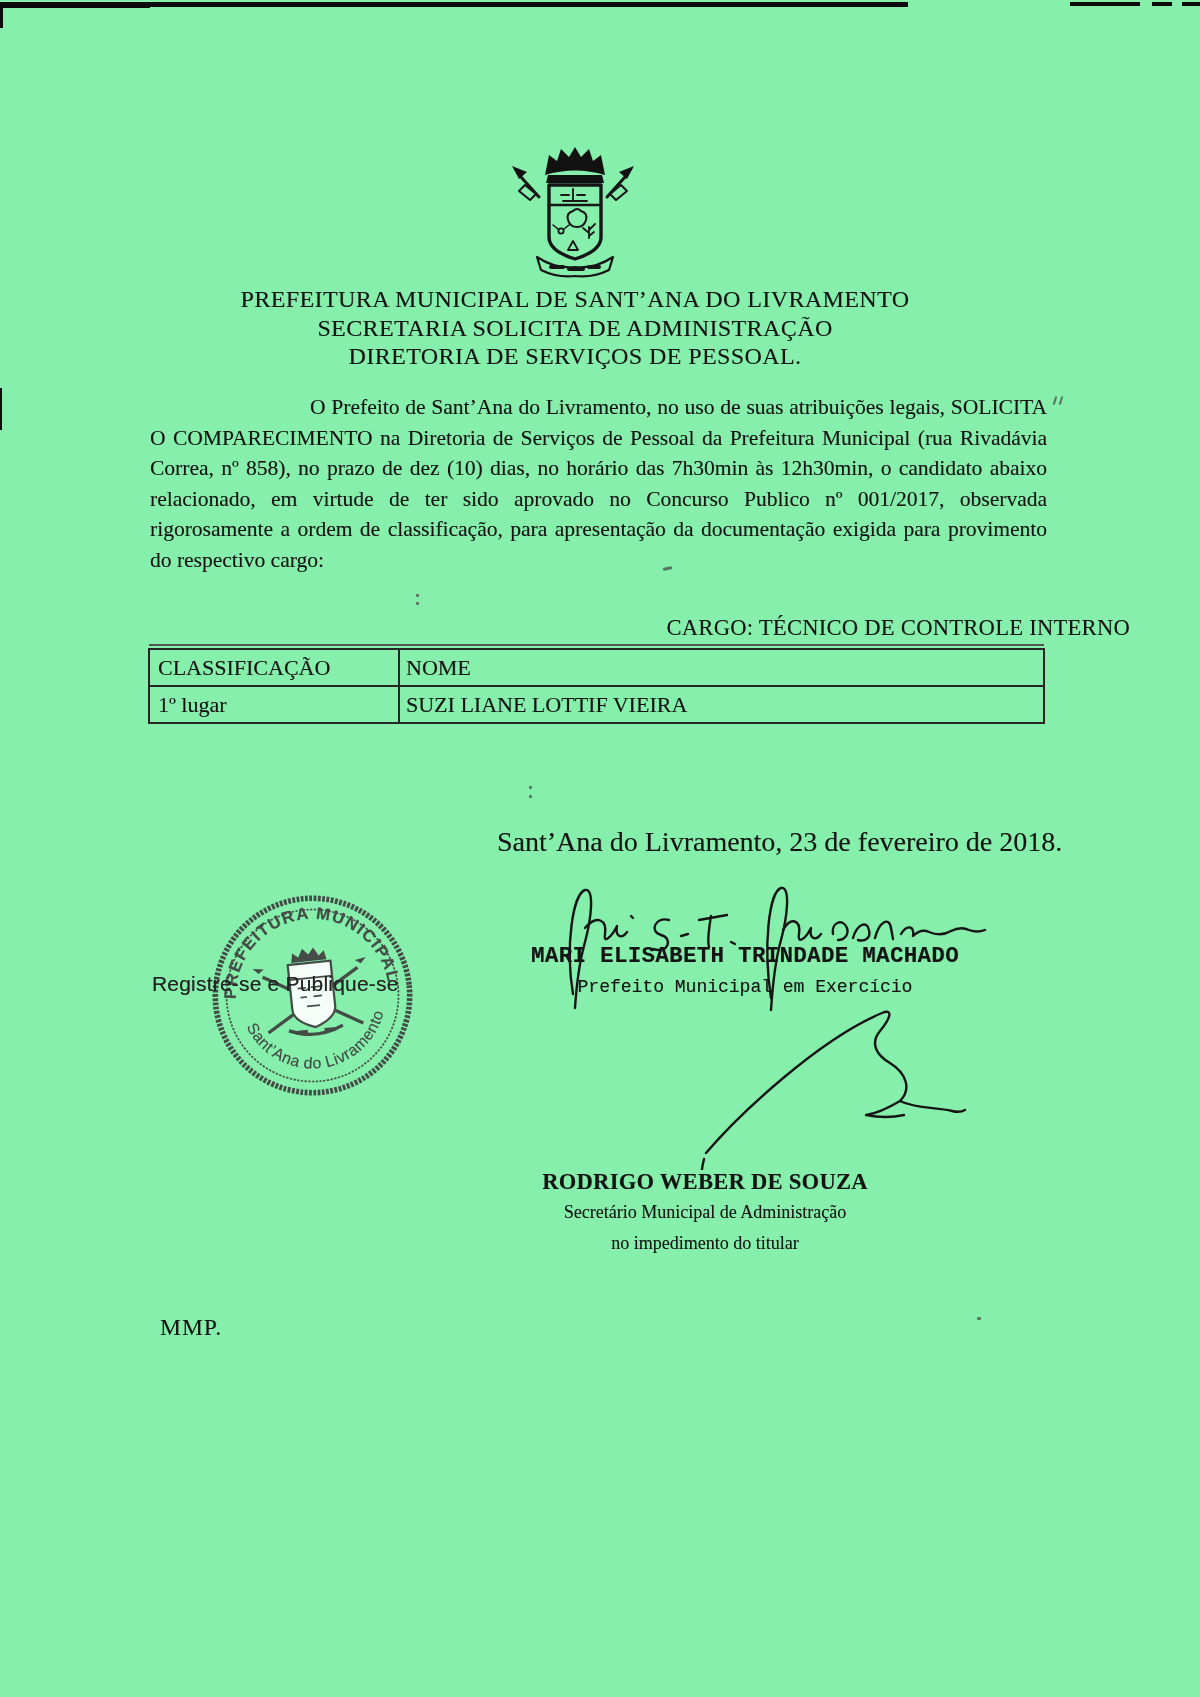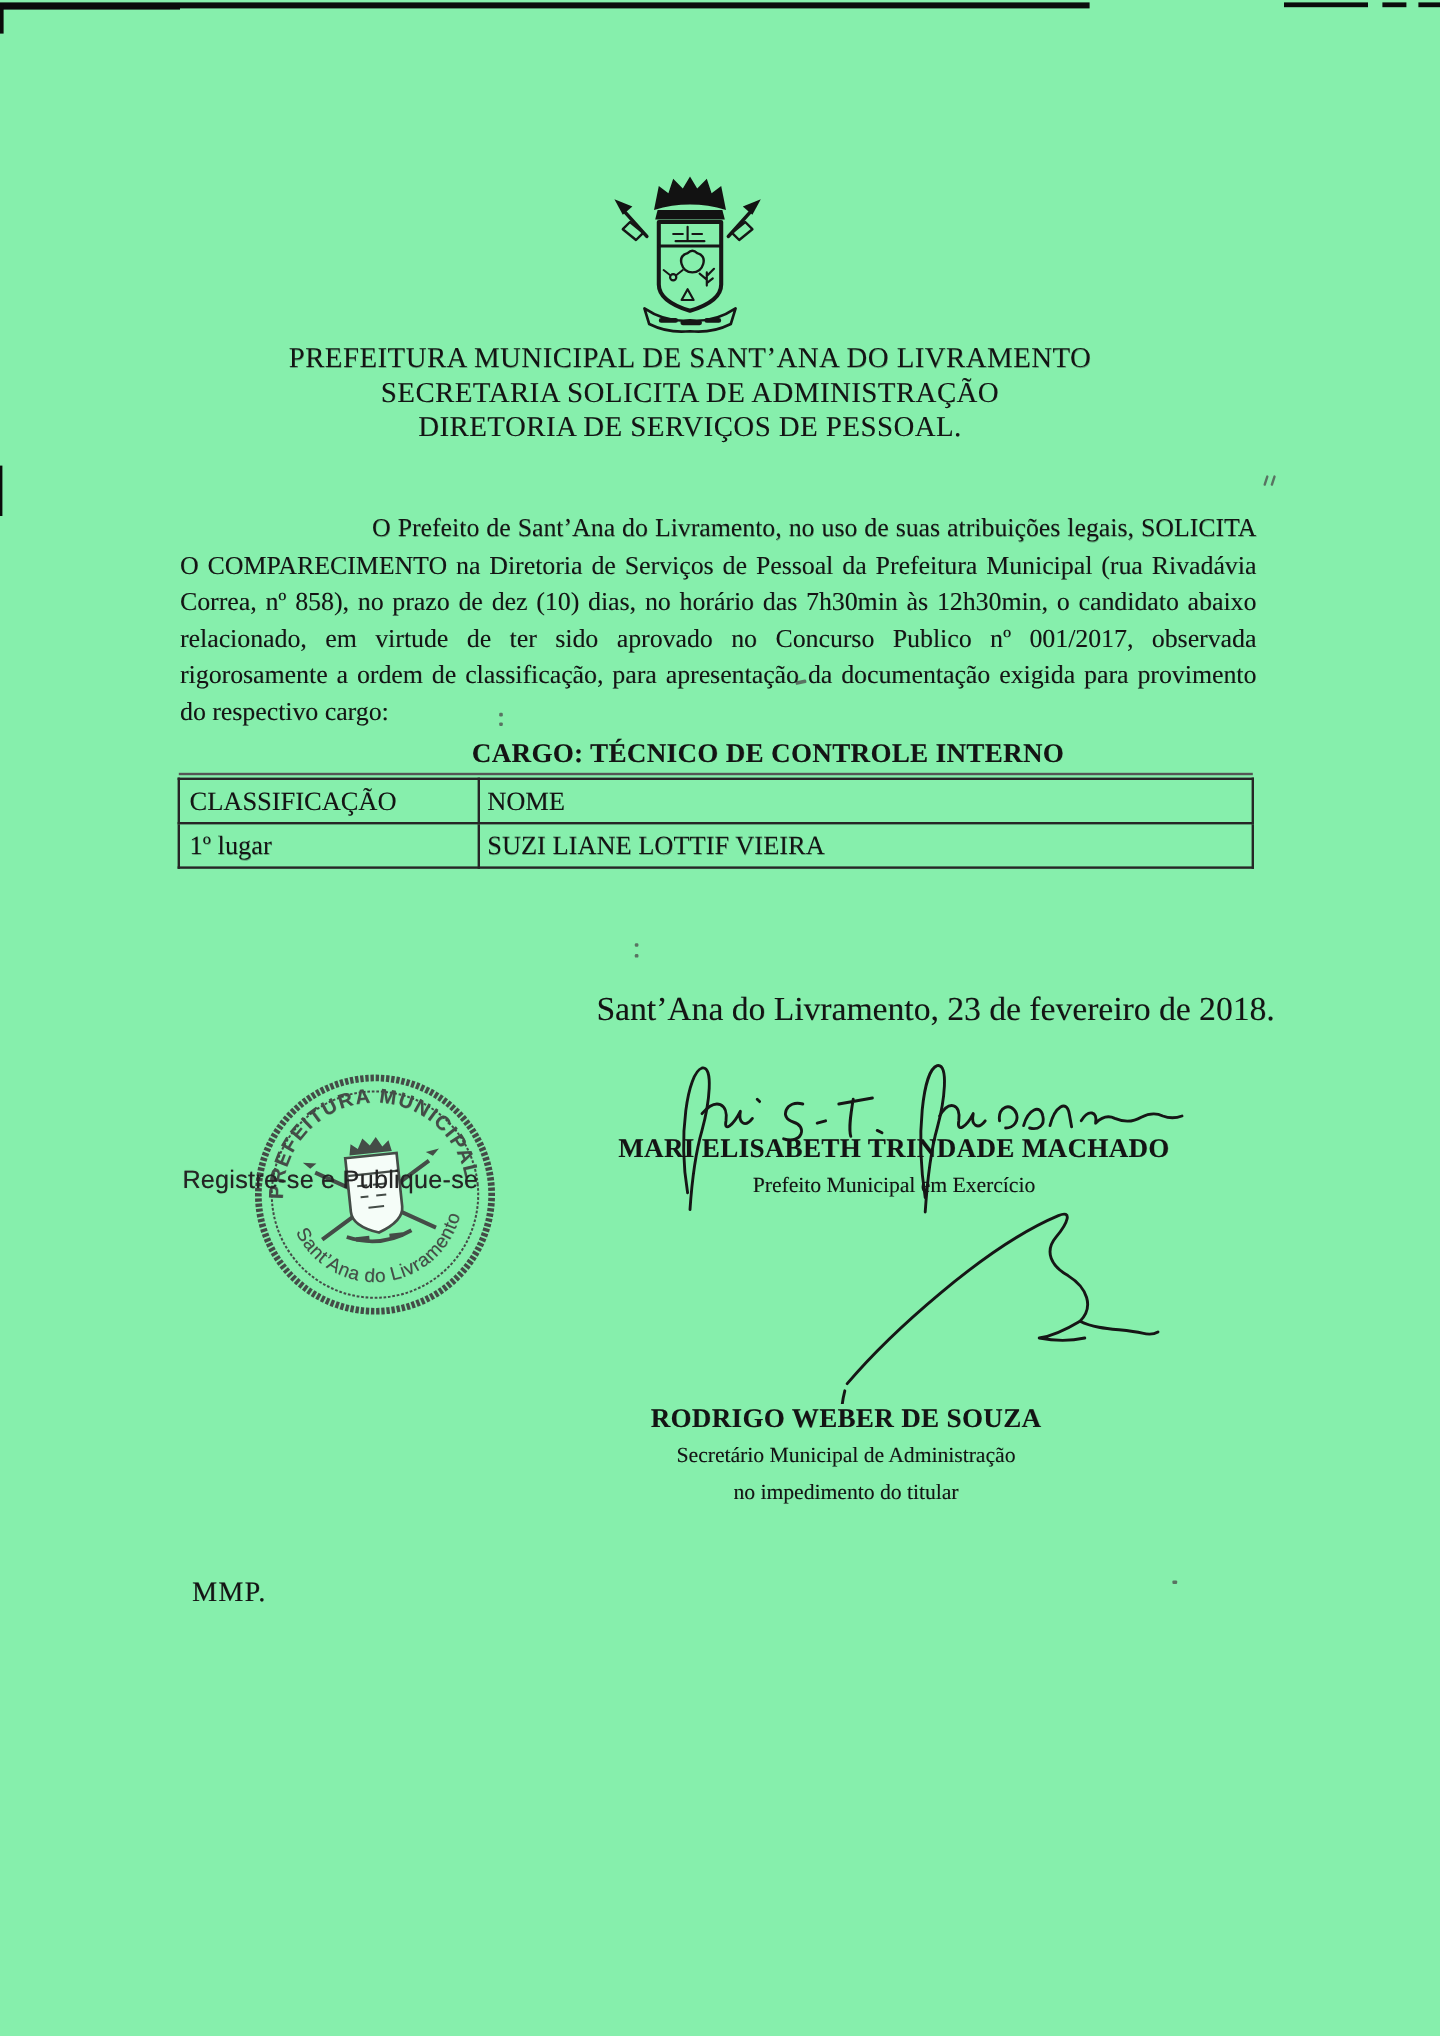--- a/index.html
+++ b/index.html
@@ -9,25 +9,25 @@
     font-family:"Liberation Serif","DejaVu Serif",serif;
     text-shadow:0.35px 0.35px 0 rgba(0,0,0,0.30);
   }
   .abs{position:absolute;}
   .ink{background:#0b0b0b;}
   .speck{position:absolute;background:#4a4a4a;border-radius:1px;opacity:.75;}
   .letterhead-line{position:absolute;left:60px;width:1030px;text-align:center;
     font-size:24px;letter-spacing:.4px;white-space:nowrap;}
   .paragraph{
     position:absolute;left:150px;top:392px;width:897px;
-    font-size:21.5px;line-height:30.6px;text-align:justify;text-indent:160px;margin-top:33px;
+    font-size:21.5px;line-height:30.6px;text-align:justify;text-indent:160px;
   }
   .cargo-heading{
-    position:absolute;left:150px;top:615px;width:980px;text-align:center;
-    font-weight:bold;font-size:22.5px;letter-spacing:.3px;
+    position:absolute;left:150px;top:615px;width:980px;text-align:right;
+    font-weight:normal;font-size:22.5px;letter-spacing:.3px;
   }
   table.classif{
     position:absolute;left:148px;top:648px;width:897px;
     border-collapse:collapse;font-size:22px;
   }
   table.classif td{
     border:2px solid #262626;height:33px;padding:1px 8px;vertical-align:middle;
   }
   table.classif td.c1{width:232px;text-align:left;}
   table.classif td.c2{text-align:left;padding-left:6px;}
@@ -146,21 +146,21 @@
       <path d="M136,60 l7,-2"></path>
       <path d="M154,44 l28,-5 M166,40 C164,52 162,64 164,71 M186,66 l4,2"></path>
       <path d="M226,122 C218,70 224,16 236,12 C246,10 242,42 236,64 C232,78 228,104 226,134"></path>
       <path d="M238,54 C246,40 256,44 254,58 C252,68 260,64 266,52 C264,62 270,66 276,58"></path>
       <path d="M288,58 C286,46 298,42 302,52 C304,58 300,64 293,64"></path>
       <path d="M308,62 C312,48 322,44 324,54 C326,62 320,66 313,64"></path>
       <path d="M330,62 C334,46 344,40 346,52 L348,63"></path>
       <path d="M356,58 C362,48 370,50 368,60 Q376,52 384,56 Q396,61 406,55 Q416,50 424,54 Q432,57 440,54"></path>
     </g>
   </svg>
-  <div class="sig-block" style="left:455px;top:941px;width:580px;">
+  <div class="sig-block" style="left:455px;top:941px;width:580px;font-family:Liberation Mono, monospace;">
     <div class="sig-name">MARI ELISABETH TRINDADE MACHADO</div>
     <div class="sig-role">Prefeito Municipal em Exercício</div>
   </div>
 
   <svg class="abs" style="left:660px;top:995px;z-index:3;" width="310" height="175" viewBox="0 0 310 175">
     <g class="stroke" stroke="#1d1d1d" stroke-width="2.4">
       <path d="M46,158 C80,118 160,44 222,18 C234,13 230,24 220,36 C210,48 216,60 230,68 C246,78 252,94 240,106 C256,114 276,112 292,116 Q300,118 305,115"></path>
       <path d="M240,106 Q220,118 206,120 Q226,124 244,120"></path>
       <path d="M44,164 c-2,8 -3,14 -2,19"></path>
     </g>

